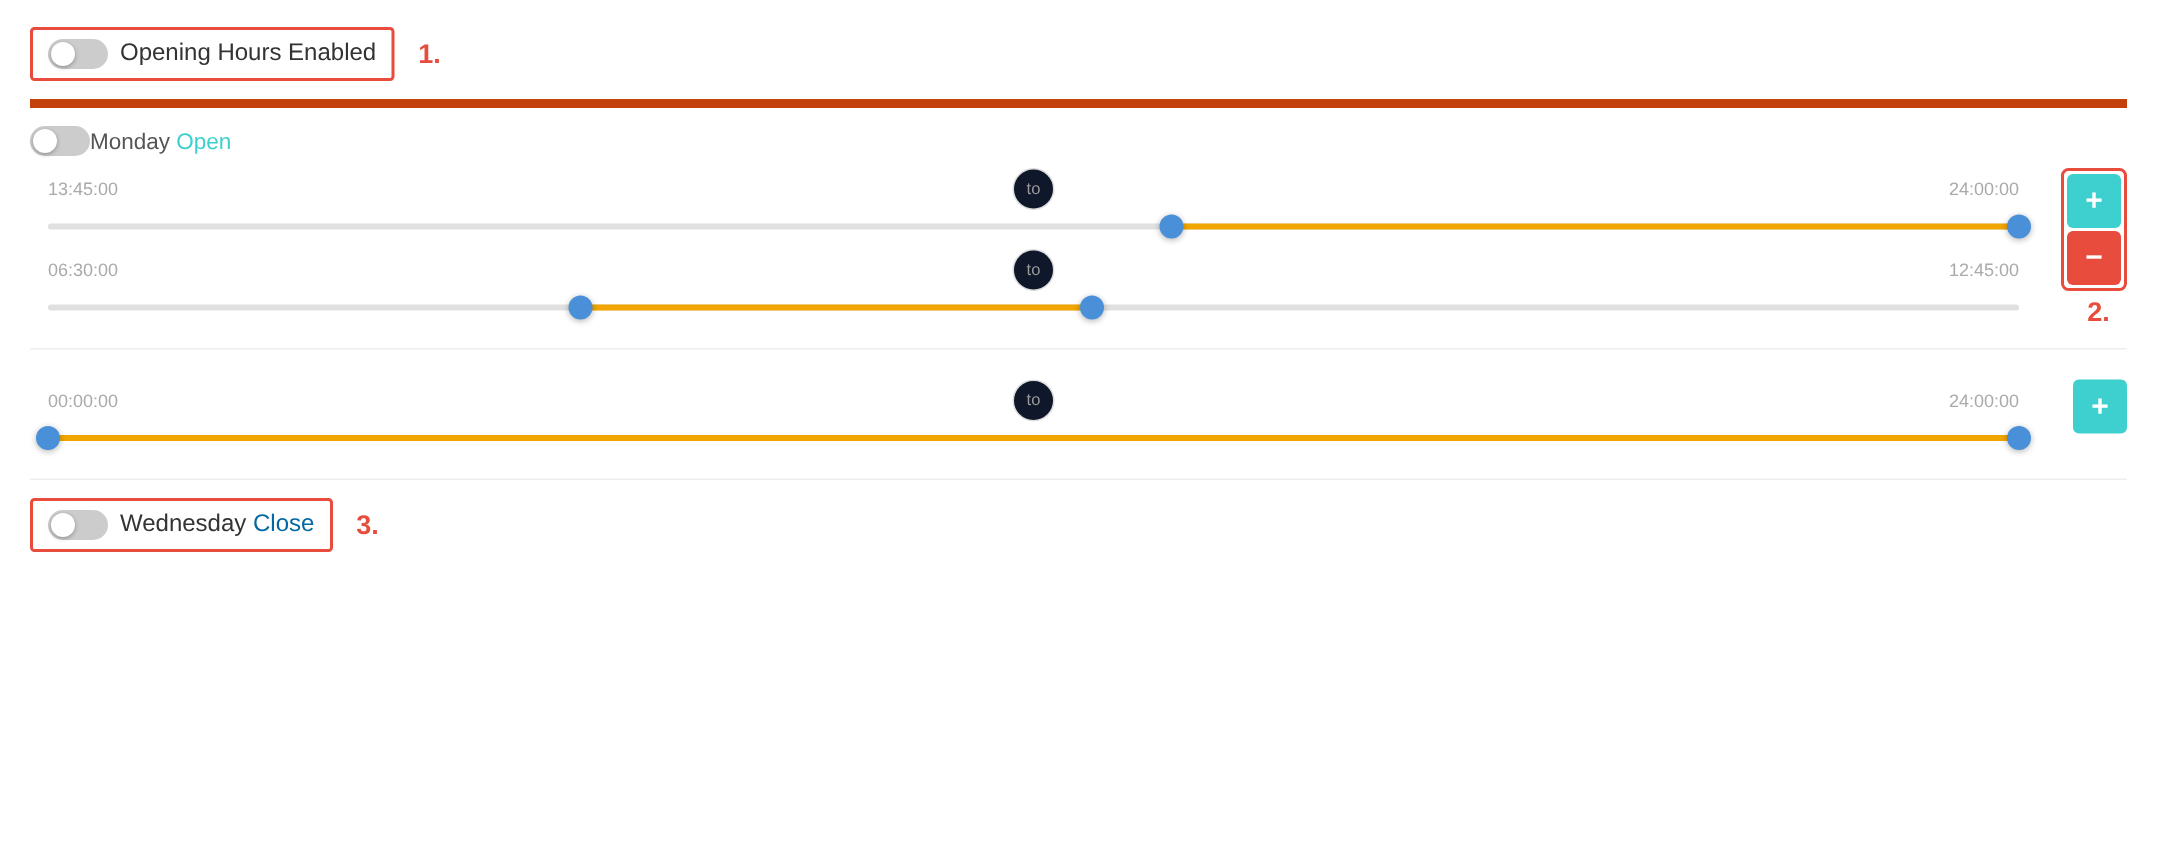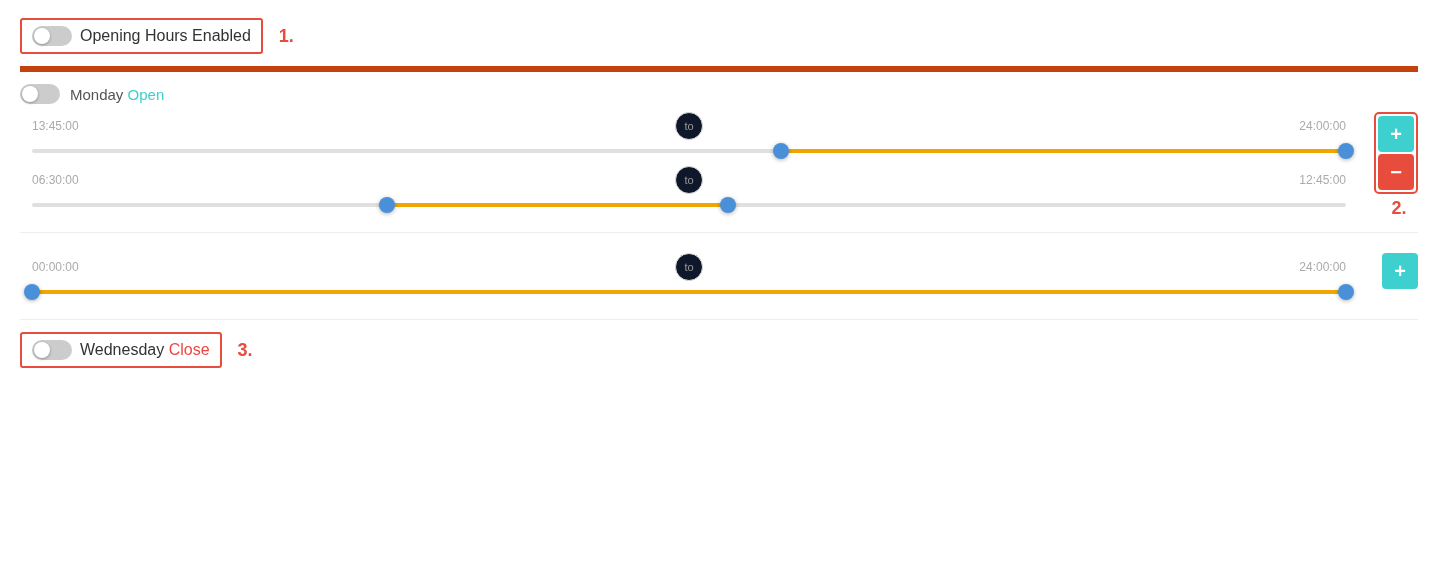--- a/index.html
+++ b/index.html
@@ -6,21 +6,20 @@
     body {
       font-family: Arial, sans-serif;
       background: #fff;
       color: #333;
       padding: 10px 20px;
     }
 
     .toggle-row {
       display: flex;
       align-items: center;
-      gap: 10px;
       margin-bottom: 8px;
     }
 
     .toggle-row .day-label {
       font-size: 15px;
       color: #555;
     }
 
     .toggle-row .day-label span {
       color: #3ecfcf;
@@ -253,18 +252,18 @@
     </div>
 
   </div>
 </div>
 
 <div class="wednesday-section">
   <div style="display:flex; align-items:center; gap:10px;">
     <div class="highlight-box">
       <div class="toggle-switch"></div>
       <span class="day-label">
-        Wednesday <span style="color:#ef4444;">Close</span>
+        Wednesday <span style="color:#0369a1;">Close</span>
       </span>
     </div>
     <span class="annotation">3.</span>
   </div>
 </div>
 
 </body></html>

